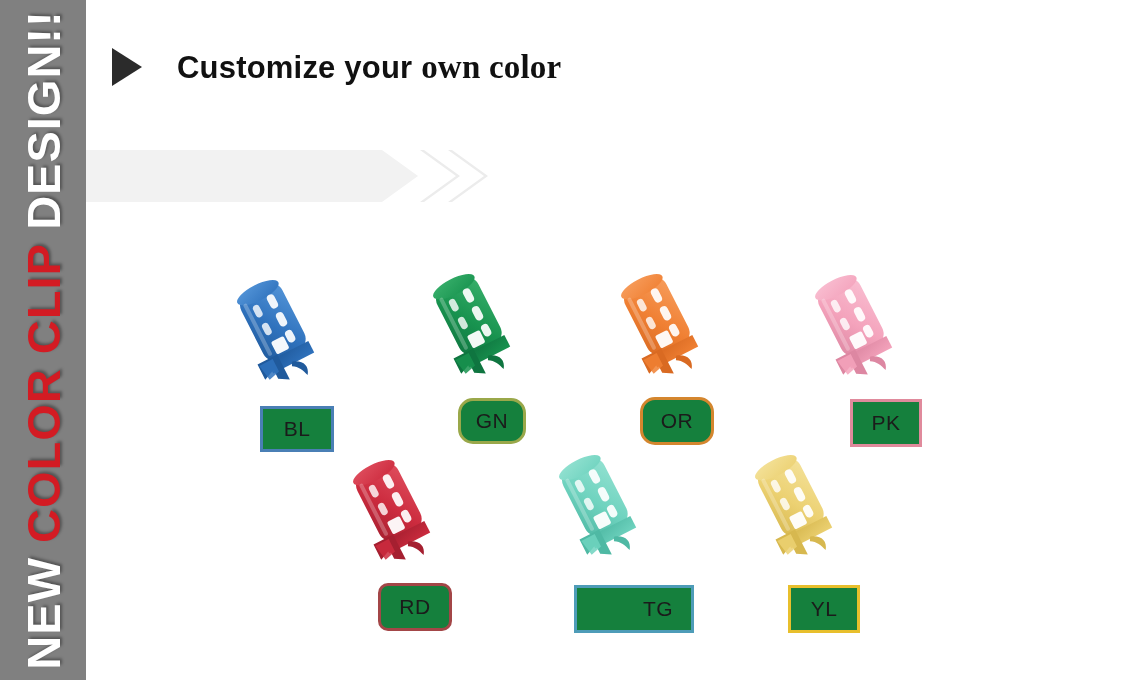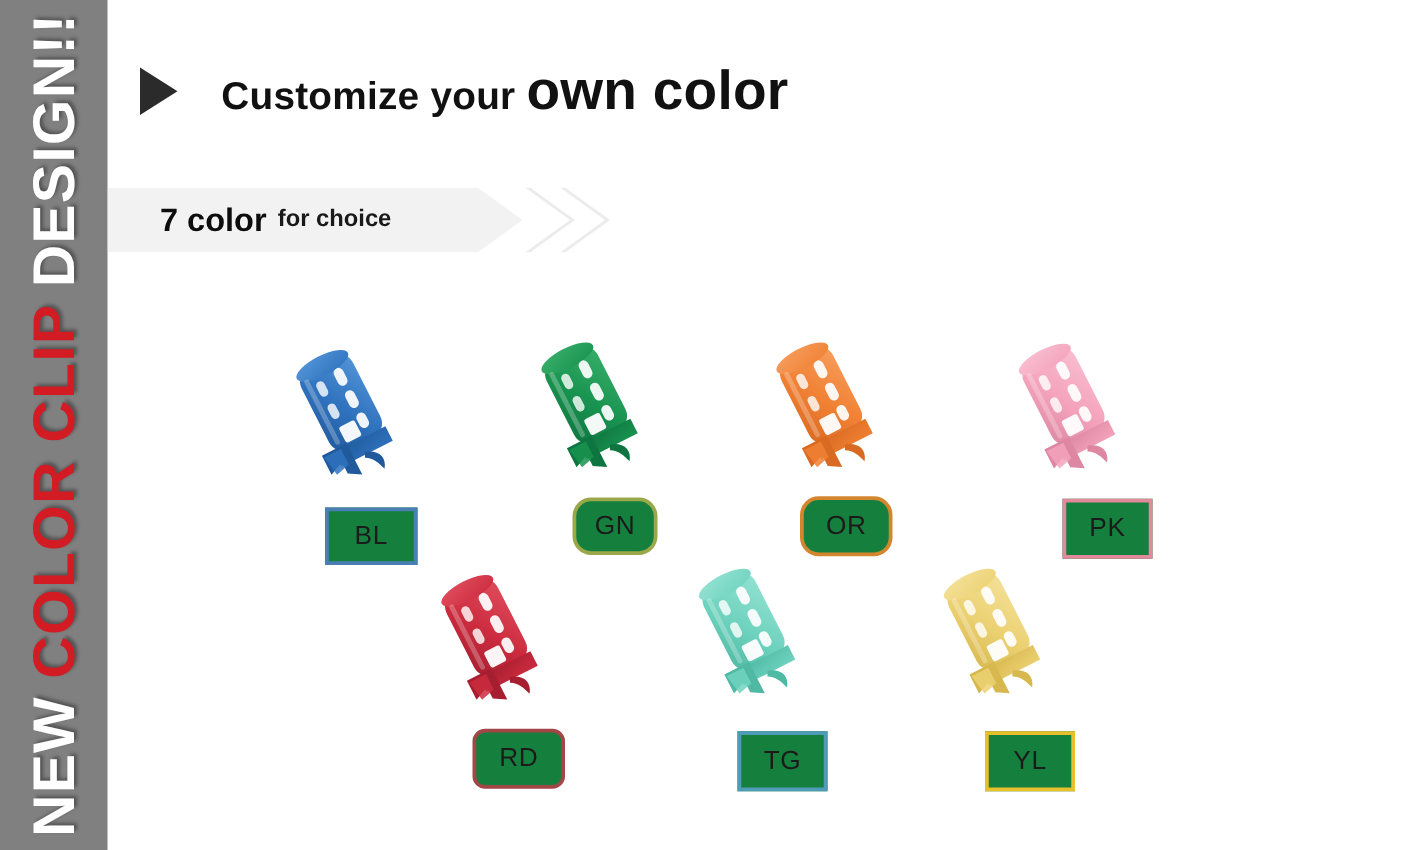--- a/index.html
+++ b/index.html
@@ -59,22 +59,23 @@
     flex: none;
   }
   #heading-text {
     font-size: 31px;
     font-weight: bold;
     color: #111111;
     letter-spacing: .2px;
     white-space: nowrap;
   }
   #heading-text .big {
-    font-size: 44px;
+    font-size: 33px;
     font-weight: bold;
+    font-family: Liberation Serif, serif;
   }
 
   
   #banner-wrap {
     position: absolute;
     left: 86px;
     top: 150px;
     width: 380px;
     height: 52px;
   }
@@ -168,24 +169,20 @@
   <div id="play-triangle"></div>
   <div id="heading-text">
     <span>Customize your </span><span class="big">own color</span>
   </div>
 </div>
 
 <div id="banner-wrap">
   <div id="banner-bar"></div>
   <div class="chev" id="chev-1"></div>
   <div class="chev" id="chev-2"></div>
-  <div id="banner-text">
-    <span id="banner-primary">7 color</span>
-    <span id="banner-secondary">for choice</span>
-  </div>
 </div>
 
 <div class="swatch" id="sw-bl">
     <div class="clip-art">
   <svg viewBox="0 0 130 120" width="130" height="120">
     <defs>
       <linearGradient id="g0" x1="0" y1="1" x2="1" y2="0">
         <stop offset="0%" stop-color="#205a9c"></stop>
         <stop offset="45%" stop-color="#2f72bd"></stop>
         <stop offset="100%" stop-color="#5596d9"></stop>
@@ -442,21 +439,21 @@
       <path d="M40 86 L86 86 L86 99 L40 99 Z" fill="url(#k5)"></path>
 
       <path d="M30 84 L52 84 L52 112 L42 106 L42 96 L30 101 Z" fill="#4fb9a4"></path>
       <path d="M31 86 L46 86 L46 100 L34 103 Z" fill="#6fd3bf" opacity=".85"></path>
 
       <path d="M62 97 C72 100 76 108 70 116 C68 110 66 104 60 101 Z" fill="#4fb9a4"></path>
 
       <rect x="44" y="24" width="4" height="58" rx="2" fill="#ffffff" opacity=".25"></rect>
     </g>
   </svg></div>
-    <div class="clip-label" style="left: 56px; top: 94px; width: 66px; height: 42px; border-color: rgb(78, 156, 184);">TG</div>
+    <div class="clip-label" style="left: 40px; top: 94px; width: 66px; height: 42px; border-color: rgb(78, 156, 184); padding-left: 48px;">TG</div>
   </div>
 <div class="swatch" id="sw-yl">
     <div class="clip-art">
   <svg viewBox="0 0 130 120" width="130" height="120">
     <defs>
       <linearGradient id="g6" x1="0" y1="1" x2="1" y2="0">
         <stop offset="0%" stop-color="#d7b84f"></stop>
         <stop offset="45%" stop-color="#ecd172"></stop>
         <stop offset="100%" stop-color="#f4e29b"></stop>
       </linearGradient>

